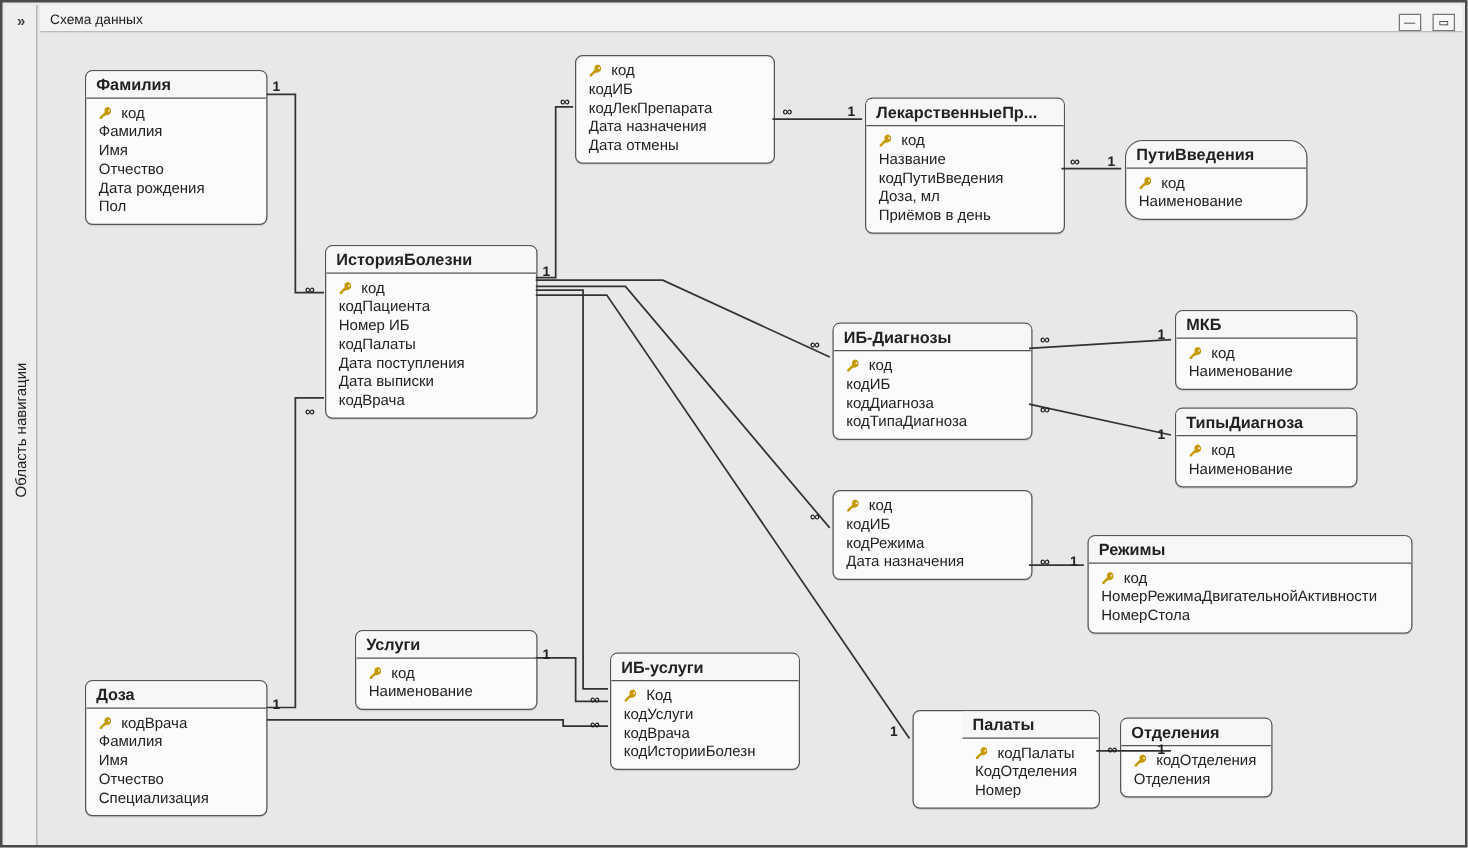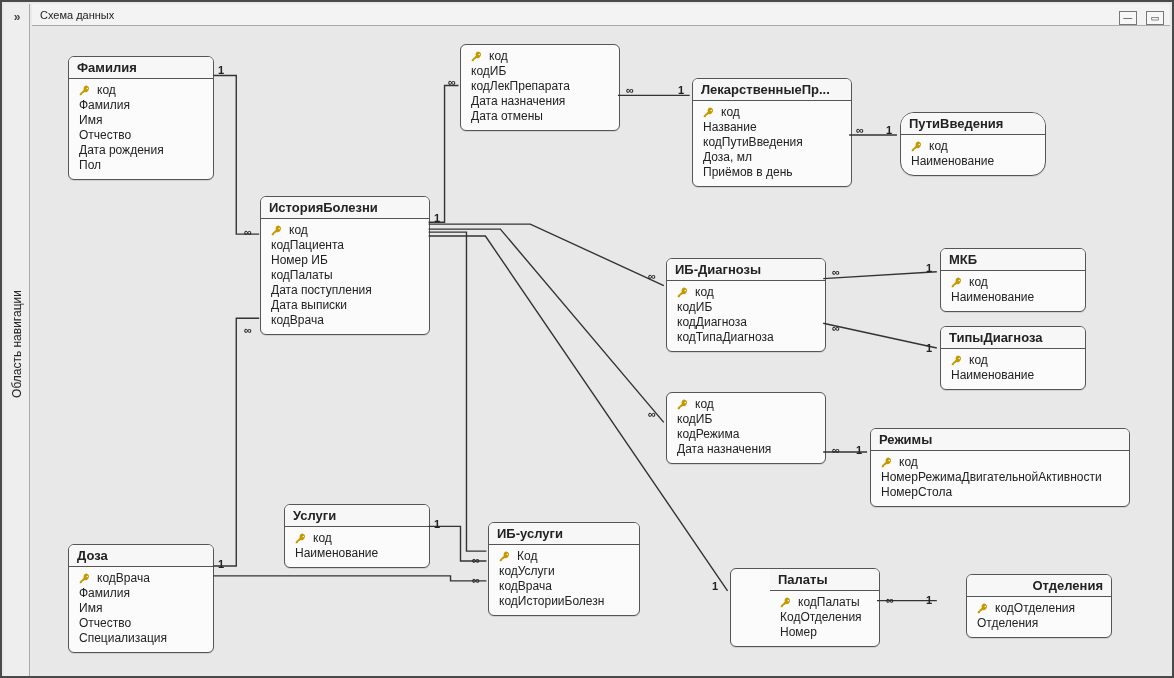--- a/index.html
+++ b/index.html
@@ -280,21 +280,21 @@
                 <path fill="#c59a00" d="M10 2a4 4 0 00-3.6 5.7L1 13v2h2l1-1v-1h1v-1h1l1.4-1.4A4 4 0 1010 2zm1 3a1 1 0 110 2 1 1 0 010-2z"></path>
               </svg>
             </span>
             <span>кодПалаты</span>
           </li>
         <li class="fld">КодОтделения</li>
         <li class="fld">Номер</li>
       </ul>
     </div>
 
-    <div class="tbl" style="left:934px; top:548px; width:146px;text-align:right;">
+    <div class="tbl" style="left:864px; top:548px; width:122px;">
       <div class="hdr">Отделения</div>
       <ul>
         <li>
             <span class="key">
               <svg viewBox="0 0 16 16">
                 <path fill="#c59a00" d="M10 2a4 4 0 00-3.6 5.7L1 13v2h2l1-1v-1h1v-1h1l1.4-1.4A4 4 0 1010 2zm1 3a1 1 0 110 2 1 1 0 010-2z"></path>
               </svg>
             </span>
             <span>кодОтделения</span>
           </li>

